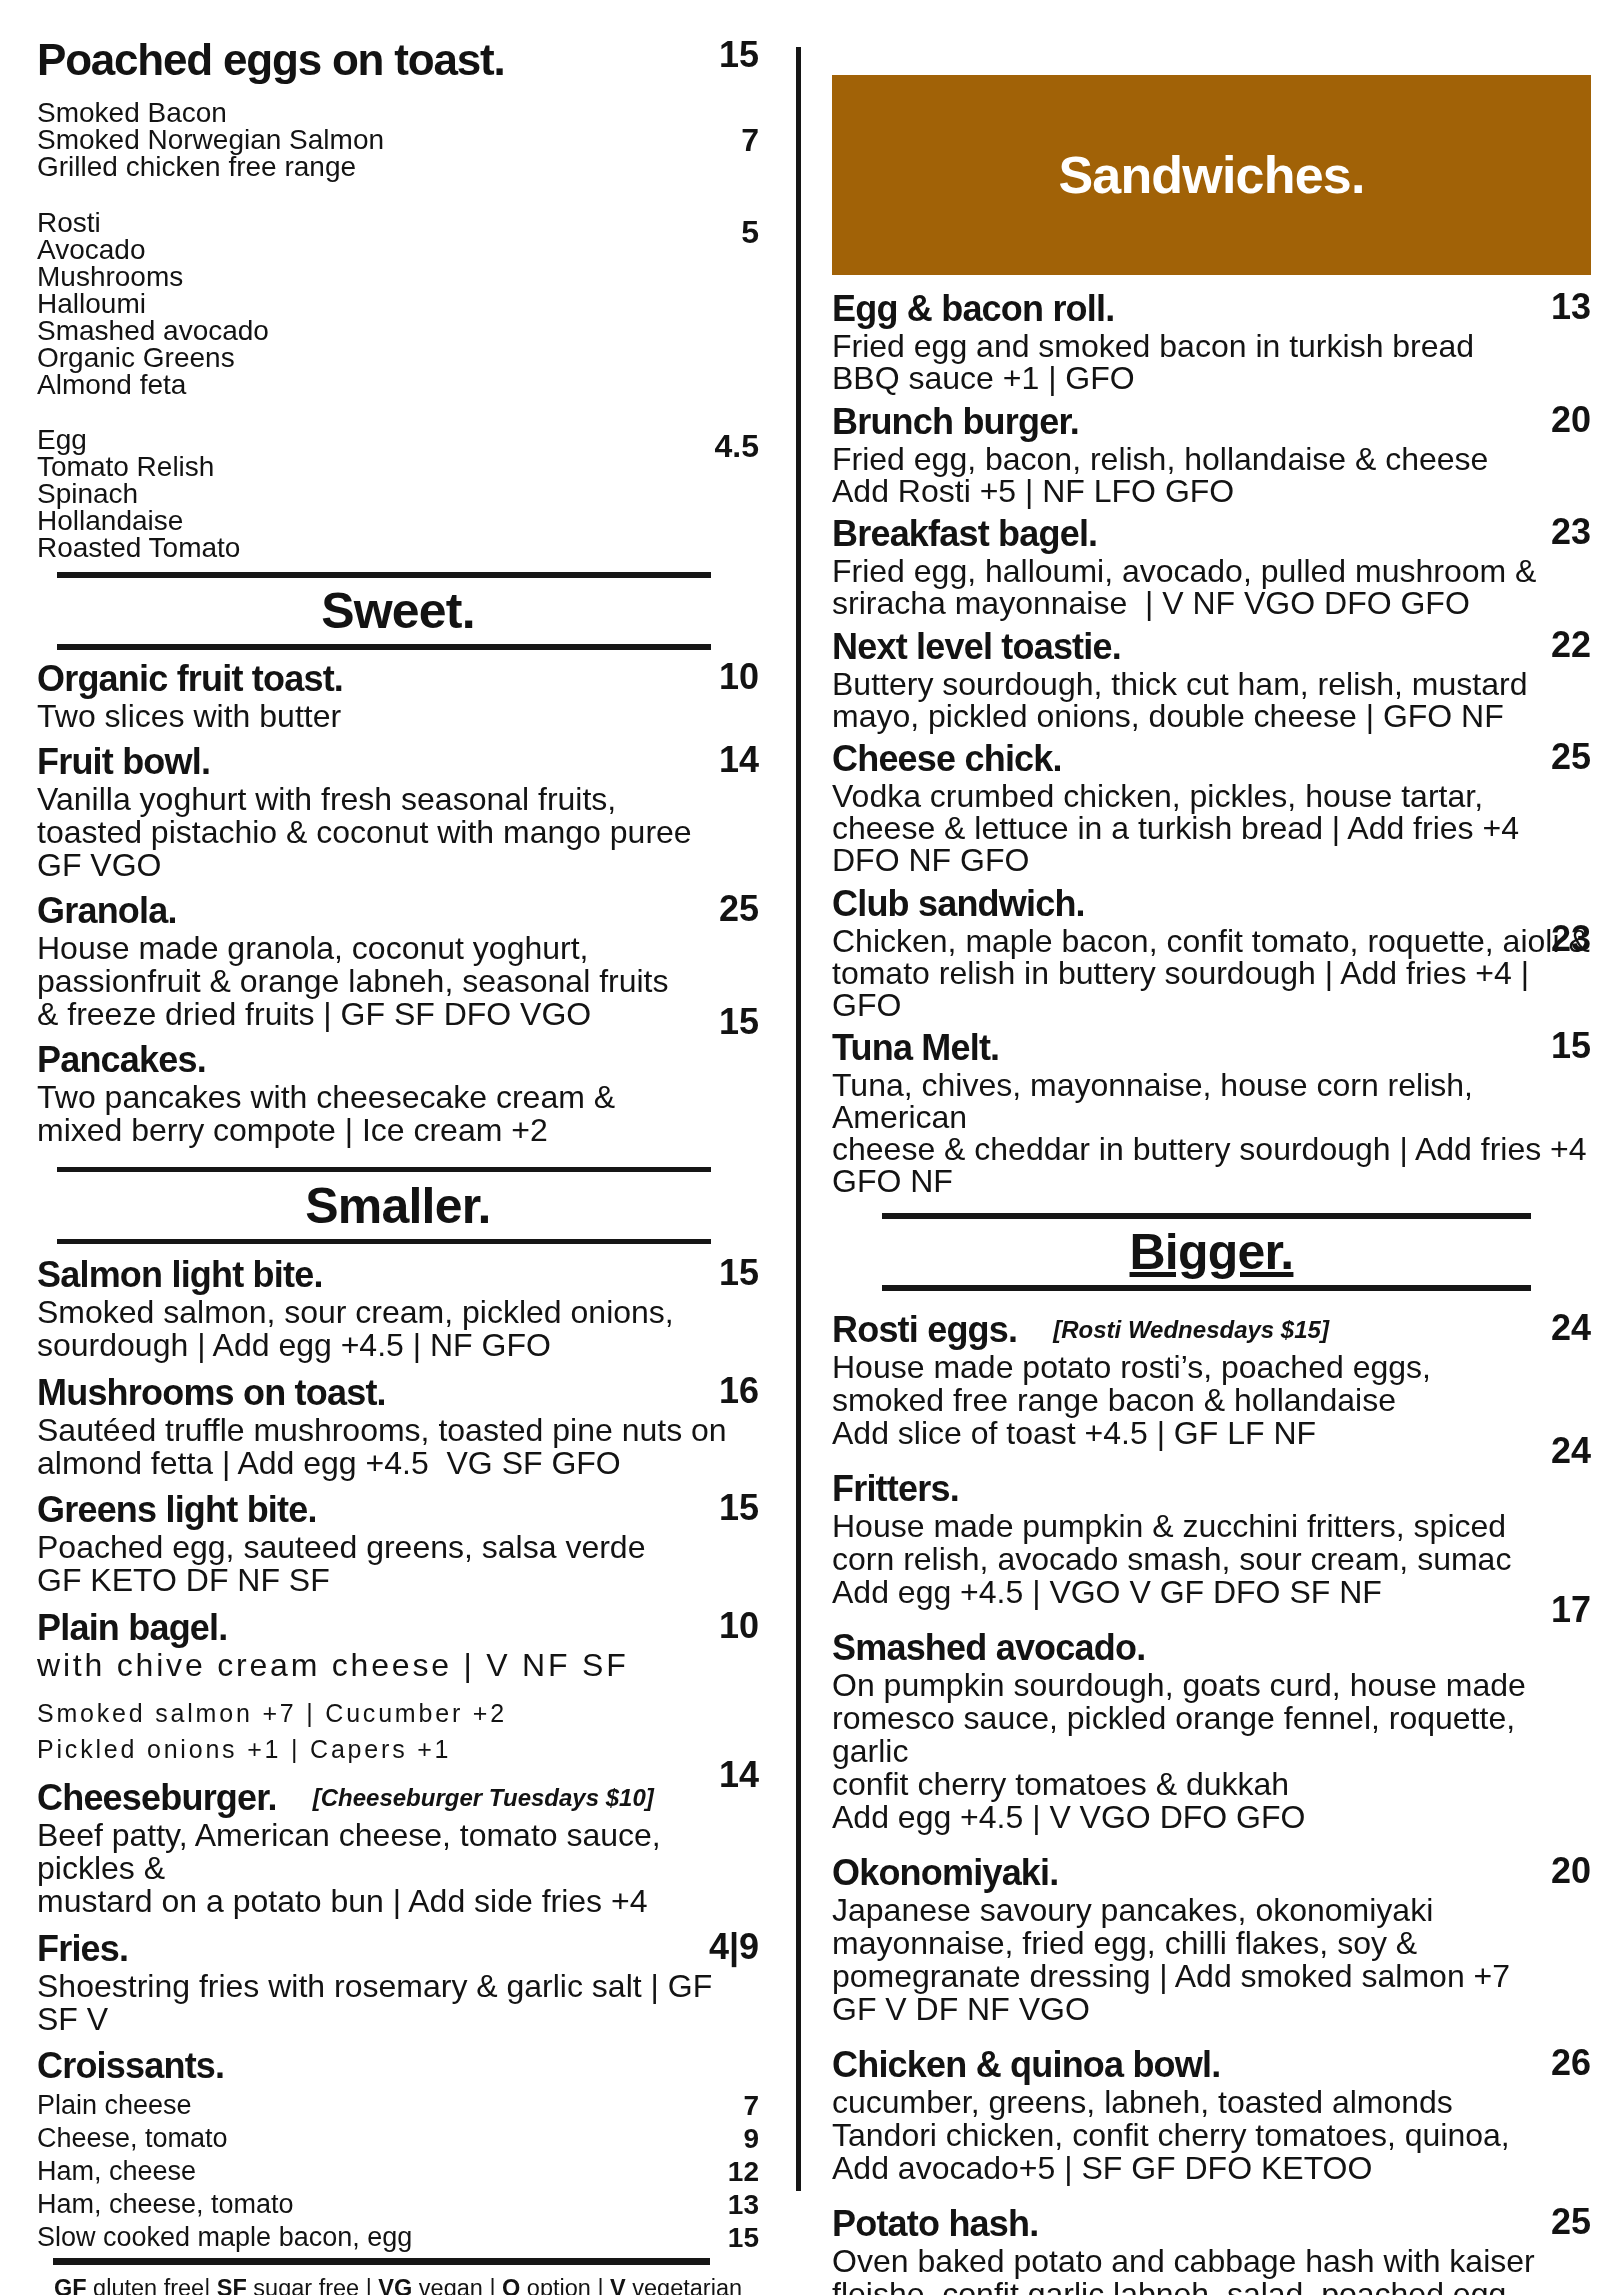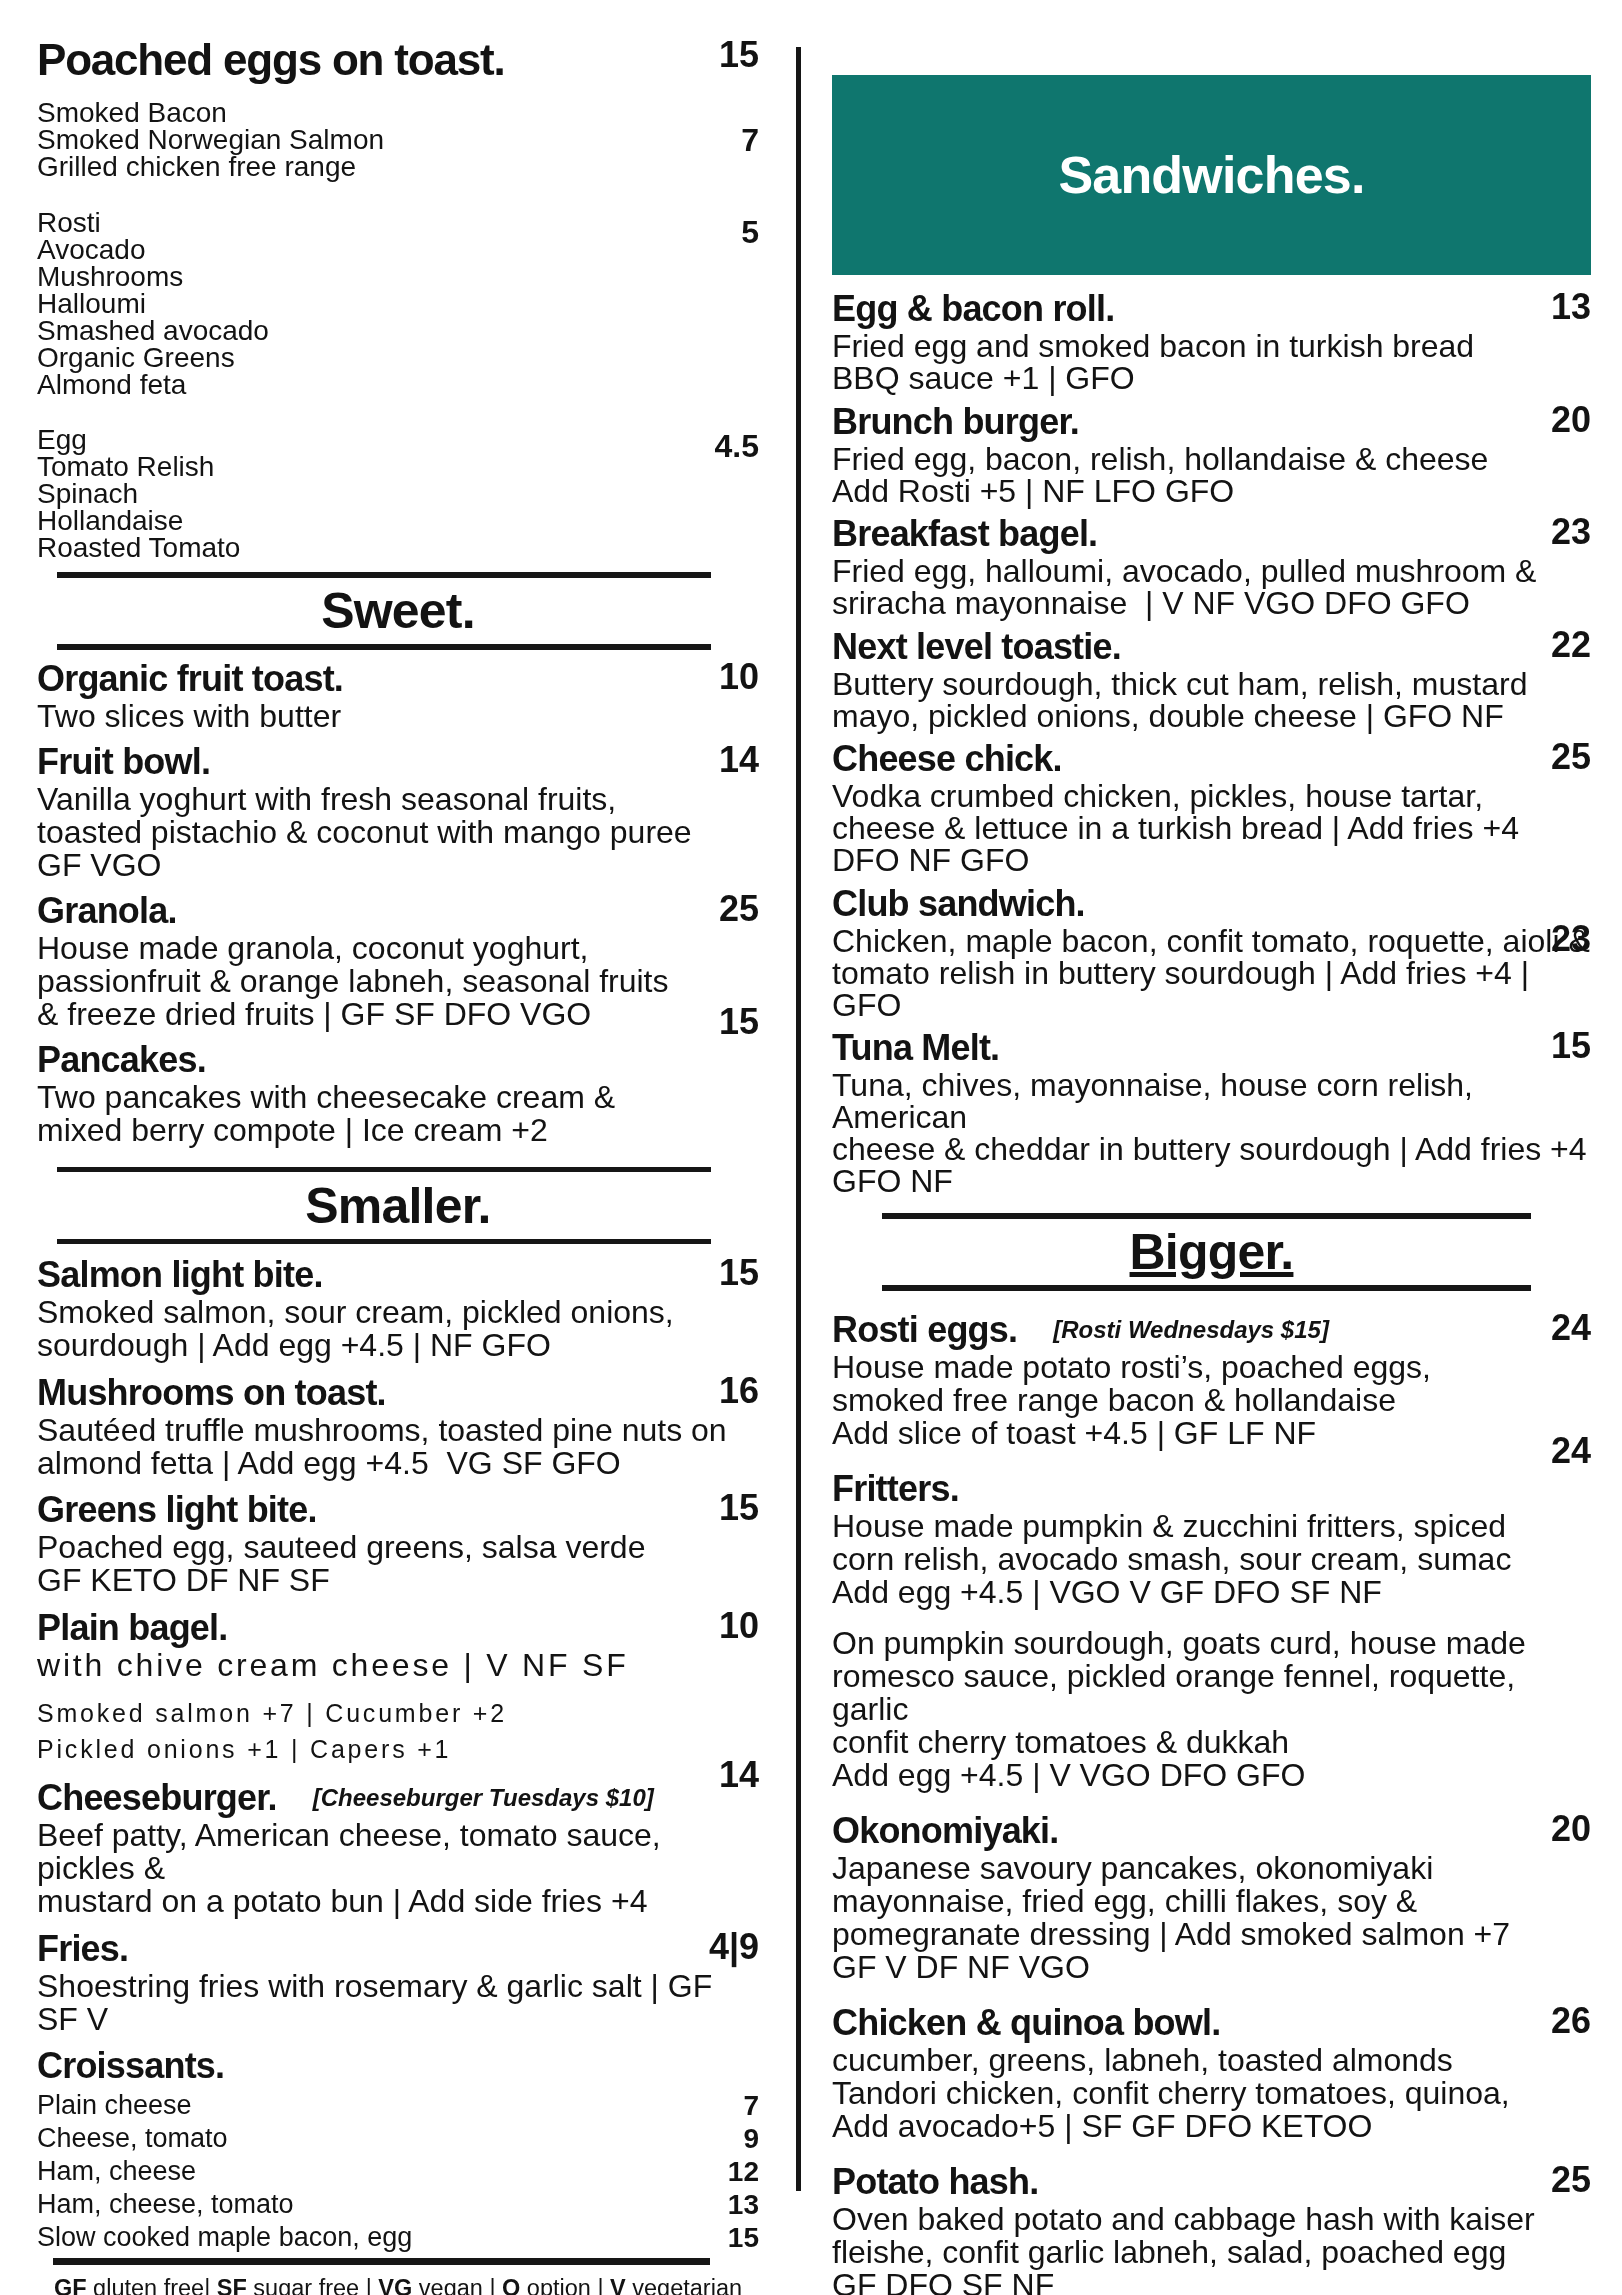--- a/index.html
+++ b/index.html
@@ -57,21 +57,21 @@
   #sweet-items .item { margin-top:8px; }
   #sweet-items .desc { line-height:33px; }
   #smaller-items .item { margin-top:9.7px; }
   #sandwich-items { margin-top:13px; }
   #sandwich-items .item { margin-top:6.5px; }
   #sandwich-items .desc { line-height:32px; }
   #bigger-items .item { margin-top:18px; }
   #bigger-items .desc { line-height:33px; }
 
   
-  .sandbox { margin-top:75px; height:200px; background:#0f766e; display:flex; align-items:center; justify-content:center; }
+  .sandbox { margin-top:75px; height:200px; background:#a16207; display:flex; align-items:center; justify-content:center; }
   .sandbox .sect-title { color:#ffffff; font-size:52px; }
 
   
   .legend { margin-top:4px; }
   .legend-rule { height:7.3px; background:#161616; width:657px; margin-left:16px; }
   .legend-line { text-align:center; font-size:23.5px; line-height:32px; margin-top:6.5px; }
   .legend-line b { font-weight:700; }
 </style>
 </head>
 <body>
@@ -339,20 +339,24 @@
       <div class="item">
         <div class="item-head">
           <h3 class="item-title">Fritters.</h3>
           <div class="price pr-raised">24</div>
         </div>
         <p class="desc">House made pumpkin &amp; zucchini fritters, spiced</p>
         <p class="desc">corn relish, avocado smash, sour cream, sumac</p>
         <p class="desc">Add egg +4.5 | VGO V GF DFO SF NF</p>
       </div>
       <div class="item">
+        <div class="item-head">
+          <h3 class="item-title">Smashed avocado.</h3>
+          <div class="price pr-raised">17</div>
+        </div>
         <p class="desc">On pumpkin sourdough, goats curd, house made</p>
         <p class="desc">romesco sauce, pickled orange fennel, roquette, garlic</p>
         <p class="desc">confit cherry tomatoes &amp; dukkah</p>
         <p class="desc">Add egg +4.5 | V VGO DFO GFO</p>
       </div>
       <div class="item">
         <div class="item-head">
           <h3 class="item-title">Okonomiyaki.</h3>
           <div class="price">20</div>
         </div>

